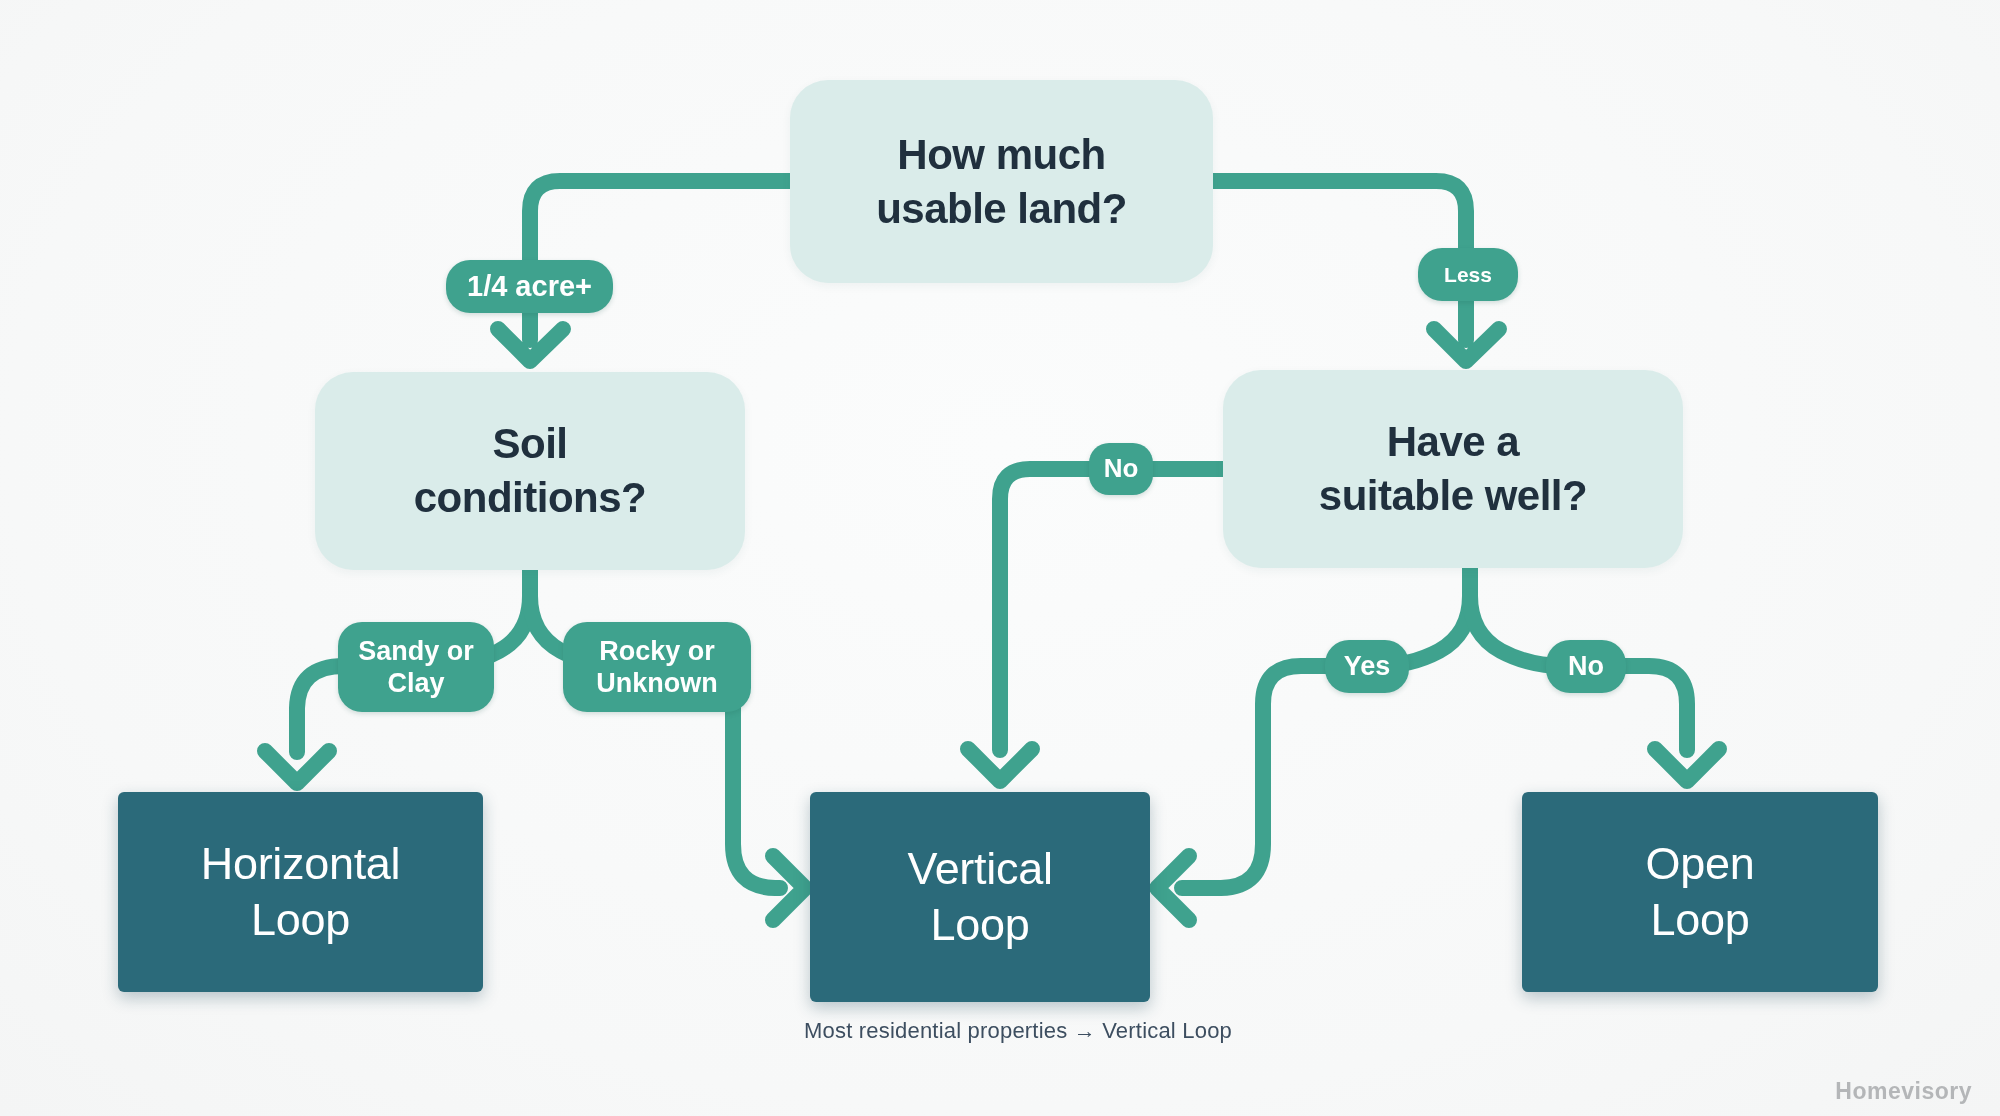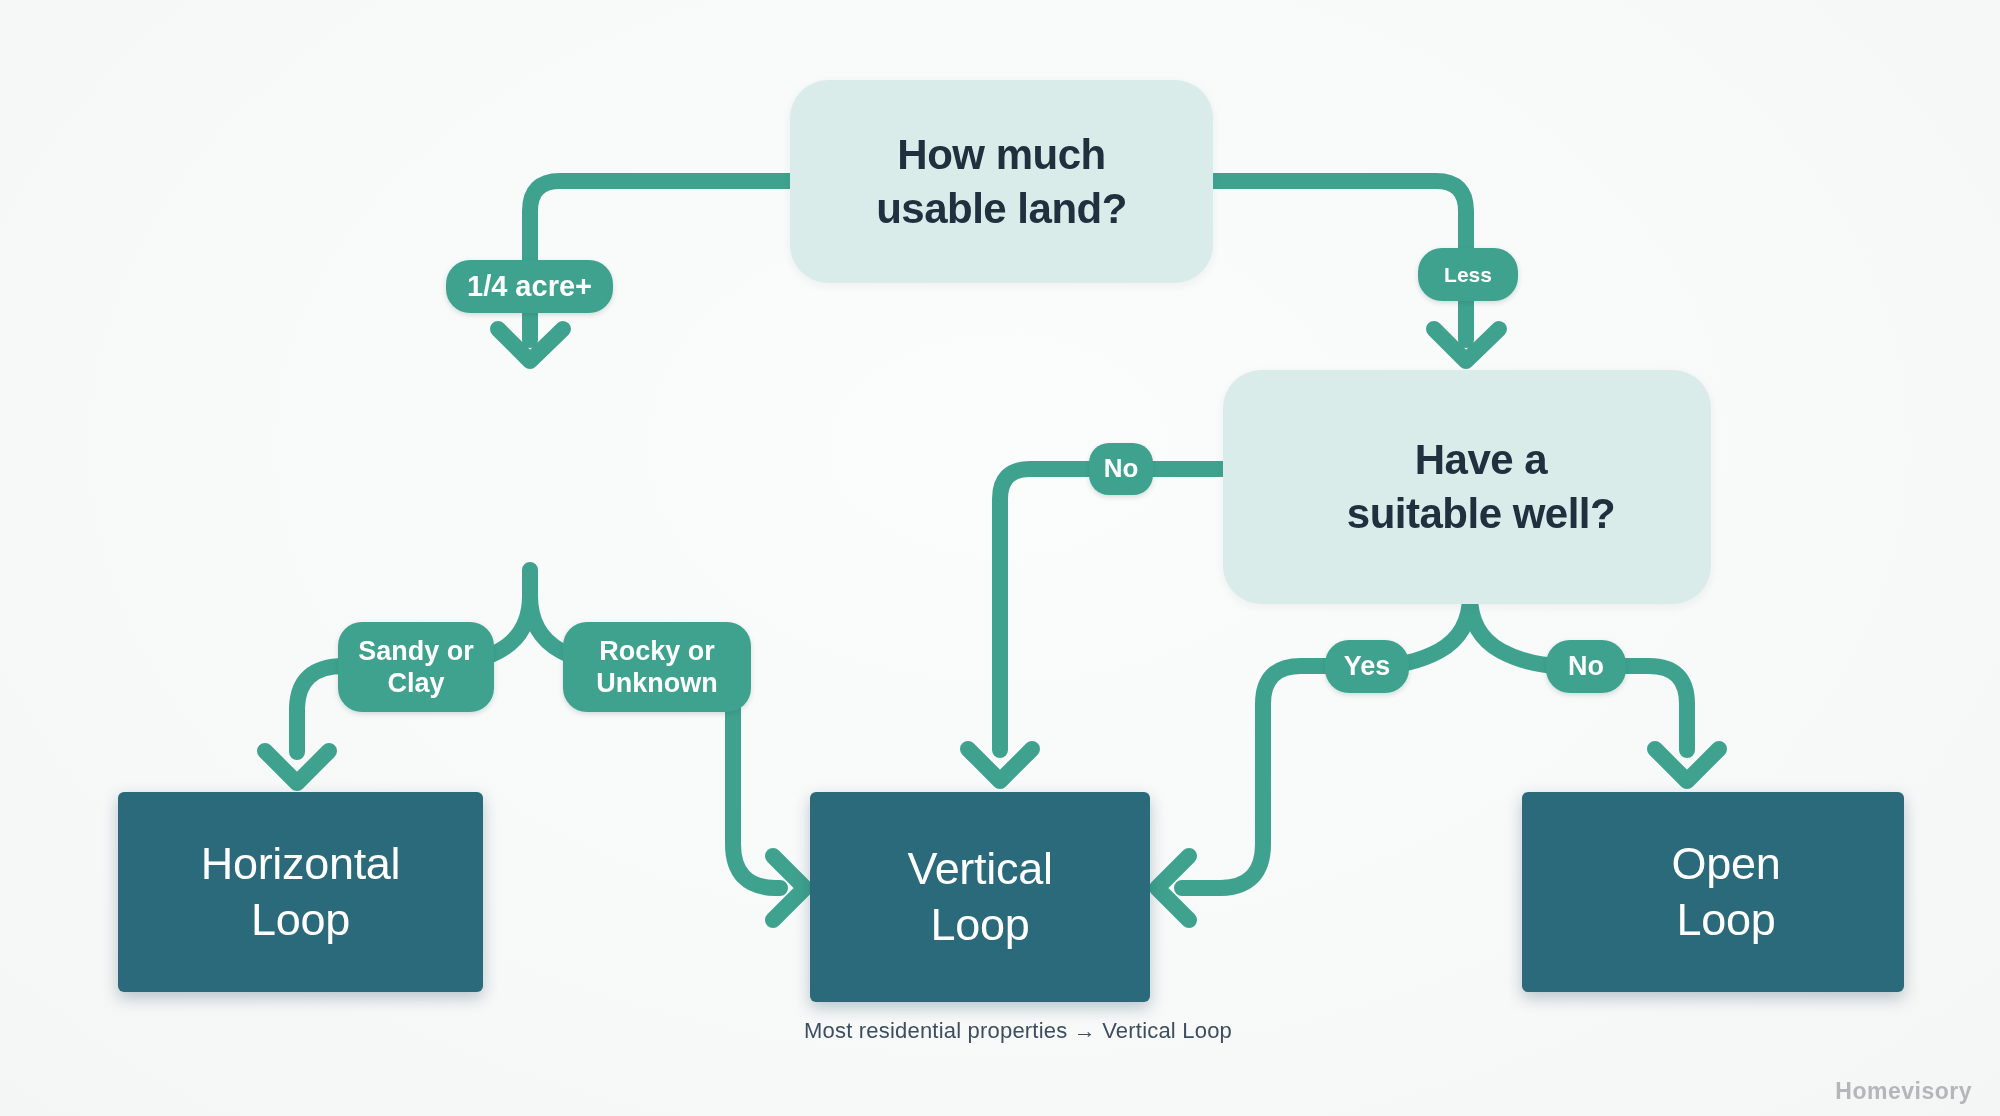--- a/index.html
+++ b/index.html
@@ -95,37 +95,41 @@
     <path d="M 1223 469 H 1030 Q 1000 469 1000 499 V 750 M 968 749 L 1000 781 L 1032 749"></path>
     <path d="M 1470 568 V 596 Q 1470 634 1439 651 Q 1411 666 1376 666 H 1301 Q 1263 666 1263 704 V 844 Q 1263 887 1221 888 H 1182 M 1189 856 L 1157 888 L 1189 920"></path>
     <path d="M 1470 596 Q 1470 634 1501 651 Q 1529 666 1564 666 H 1649 Q 1687 666 1687 704 V 750 M 1655 749 L 1687 781 L 1719 749"></path>
   </svg>
 
   <div class="node question" style="left:790px;top:80px;width:423px;height:203px;">
     <span>How much
 usable land?</span>
   </div>
 
+  <div class="node question" style="left:315px;top:372px;width:430px;height:198px;">
+    <span>Soil
+conditions?</span>
+  </div>
 
-  <div class="node question" style="left:1223px;top:370px;width:460px;height:234px;padding-left:28px;">
+  <div class="node question" style="left:1223px;top:370px;width:460px;height:198px;">
     <span>Have a
 suitable well?</span>
   </div>
 
   <div class="node outcome" style="left:118px;top:792px;width:365px;height:200px;">
     <span>Horizontal
 Loop</span>
   </div>
 
   <div class="node outcome" style="left:810px;top:792px;width:340px;height:210px;">
     <span>Vertical
 Loop</span>
   </div>
 
-  <div class="node outcome" style="left:1522px;top:792px;width:356px;height:200px;padding-left:26px;">
+  <div class="node outcome" style="left:1522px;top:792px;width:356px;height:200px;">
     <span>Open
 Loop</span>
   </div>
 
   <div class="badge" style="left:446px;top:260px;width:167px;height:53px;font-size:29px;">
     <span>1/4 acre+</span>
   </div>
 
   <div class="badge" style="left:1418px;top:248px;width:100px;height:53px;font-size:21px;">
     <span>Less</span>

